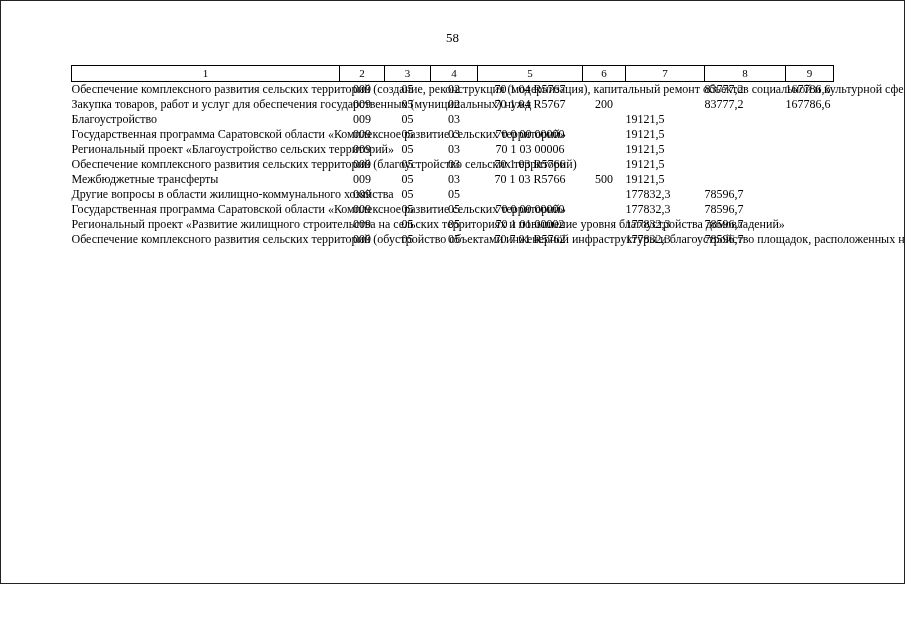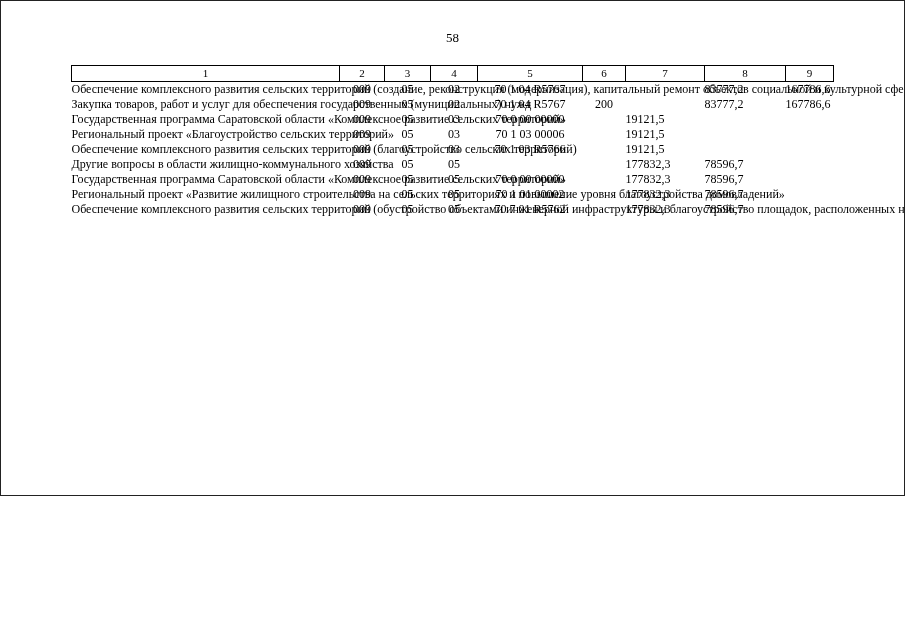--- a/index.html
+++ b/index.html
@@ -3,21 +3,21 @@
 <meta charset="utf-8">
 <style>
   html, body {
     margin: 0;
     padding: 0;
     background: #ffffff;
   }
   .page {
     position: relative;
     width: 905px;
-    height: 496px;
+    height: 584px;
     box-sizing: border-box;
     border: 1px solid #222222;
     background: #ffffff;
     color: #000000;
     font-family: "Liberation Serif", serif;
     overflow: hidden;
   }
   .page-number {
     text-align: center;
     margin-top: 29px;
@@ -104,20 +104,31 @@
           <td class="center">009</td>
           <td class="center">05</td>
           <td class="center">02</td>
           <td class="center">70 1 04 R5767</td>
           <td class="center">200</td>
           <td class="num pr8"></td>
           <td class="num pr6">83777,2</td>
           <td class="num">167786,6</td>
         </tr>
         <tr>
+          <td class="col-name">Благоустройство</td>
+          <td class="center">009</td>
+          <td class="center">05</td>
+          <td class="center">03</td>
+          <td class="center"></td>
+          <td class="center"></td>
+          <td class="num pr8">19121,5</td>
+          <td class="num pr6"></td>
+          <td class="num"></td>
+        </tr>
+        <tr>
           <td class="col-name">Государственная программа Саратовской области «Комплексное развитие сельских территорий»</td>
           <td class="center">009</td>
           <td class="center">05</td>
           <td class="center">03</td>
           <td class="center">70 0 00 00000</td>
           <td class="center"></td>
           <td class="num pr8">19121,5</td>
           <td class="num pr6"></td>
           <td class="num"></td>
         </tr>
@@ -132,20 +143,31 @@
           <td class="num pr6"></td>
           <td class="num"></td>
         </tr>
         <tr>
           <td class="col-name">Обеспечение комплексного развития сельских территорий (благоустройство сельских территорий)</td>
           <td class="center">009</td>
           <td class="center">05</td>
           <td class="center">03</td>
           <td class="center">70 1 03 R5766</td>
           <td class="center"></td>
+          <td class="num pr8">19121,5</td>
+          <td class="num pr6"></td>
+          <td class="num"></td>
+        </tr>
+        <tr>
+          <td class="col-name">Межбюджетные трансферты</td>
+          <td class="center">009</td>
+          <td class="center">05</td>
+          <td class="center">03</td>
+          <td class="center">70 1 03 R5766</td>
+          <td class="center">500</td>
           <td class="num pr8">19121,5</td>
           <td class="num pr6"></td>
           <td class="num"></td>
         </tr>
         <tr>
           <td class="col-name">Другие вопросы в области жилищно-коммунального хозяйства</td>
           <td class="center">009</td>
           <td class="center">05</td>
           <td class="center">05</td>
           <td class="center"></td>

